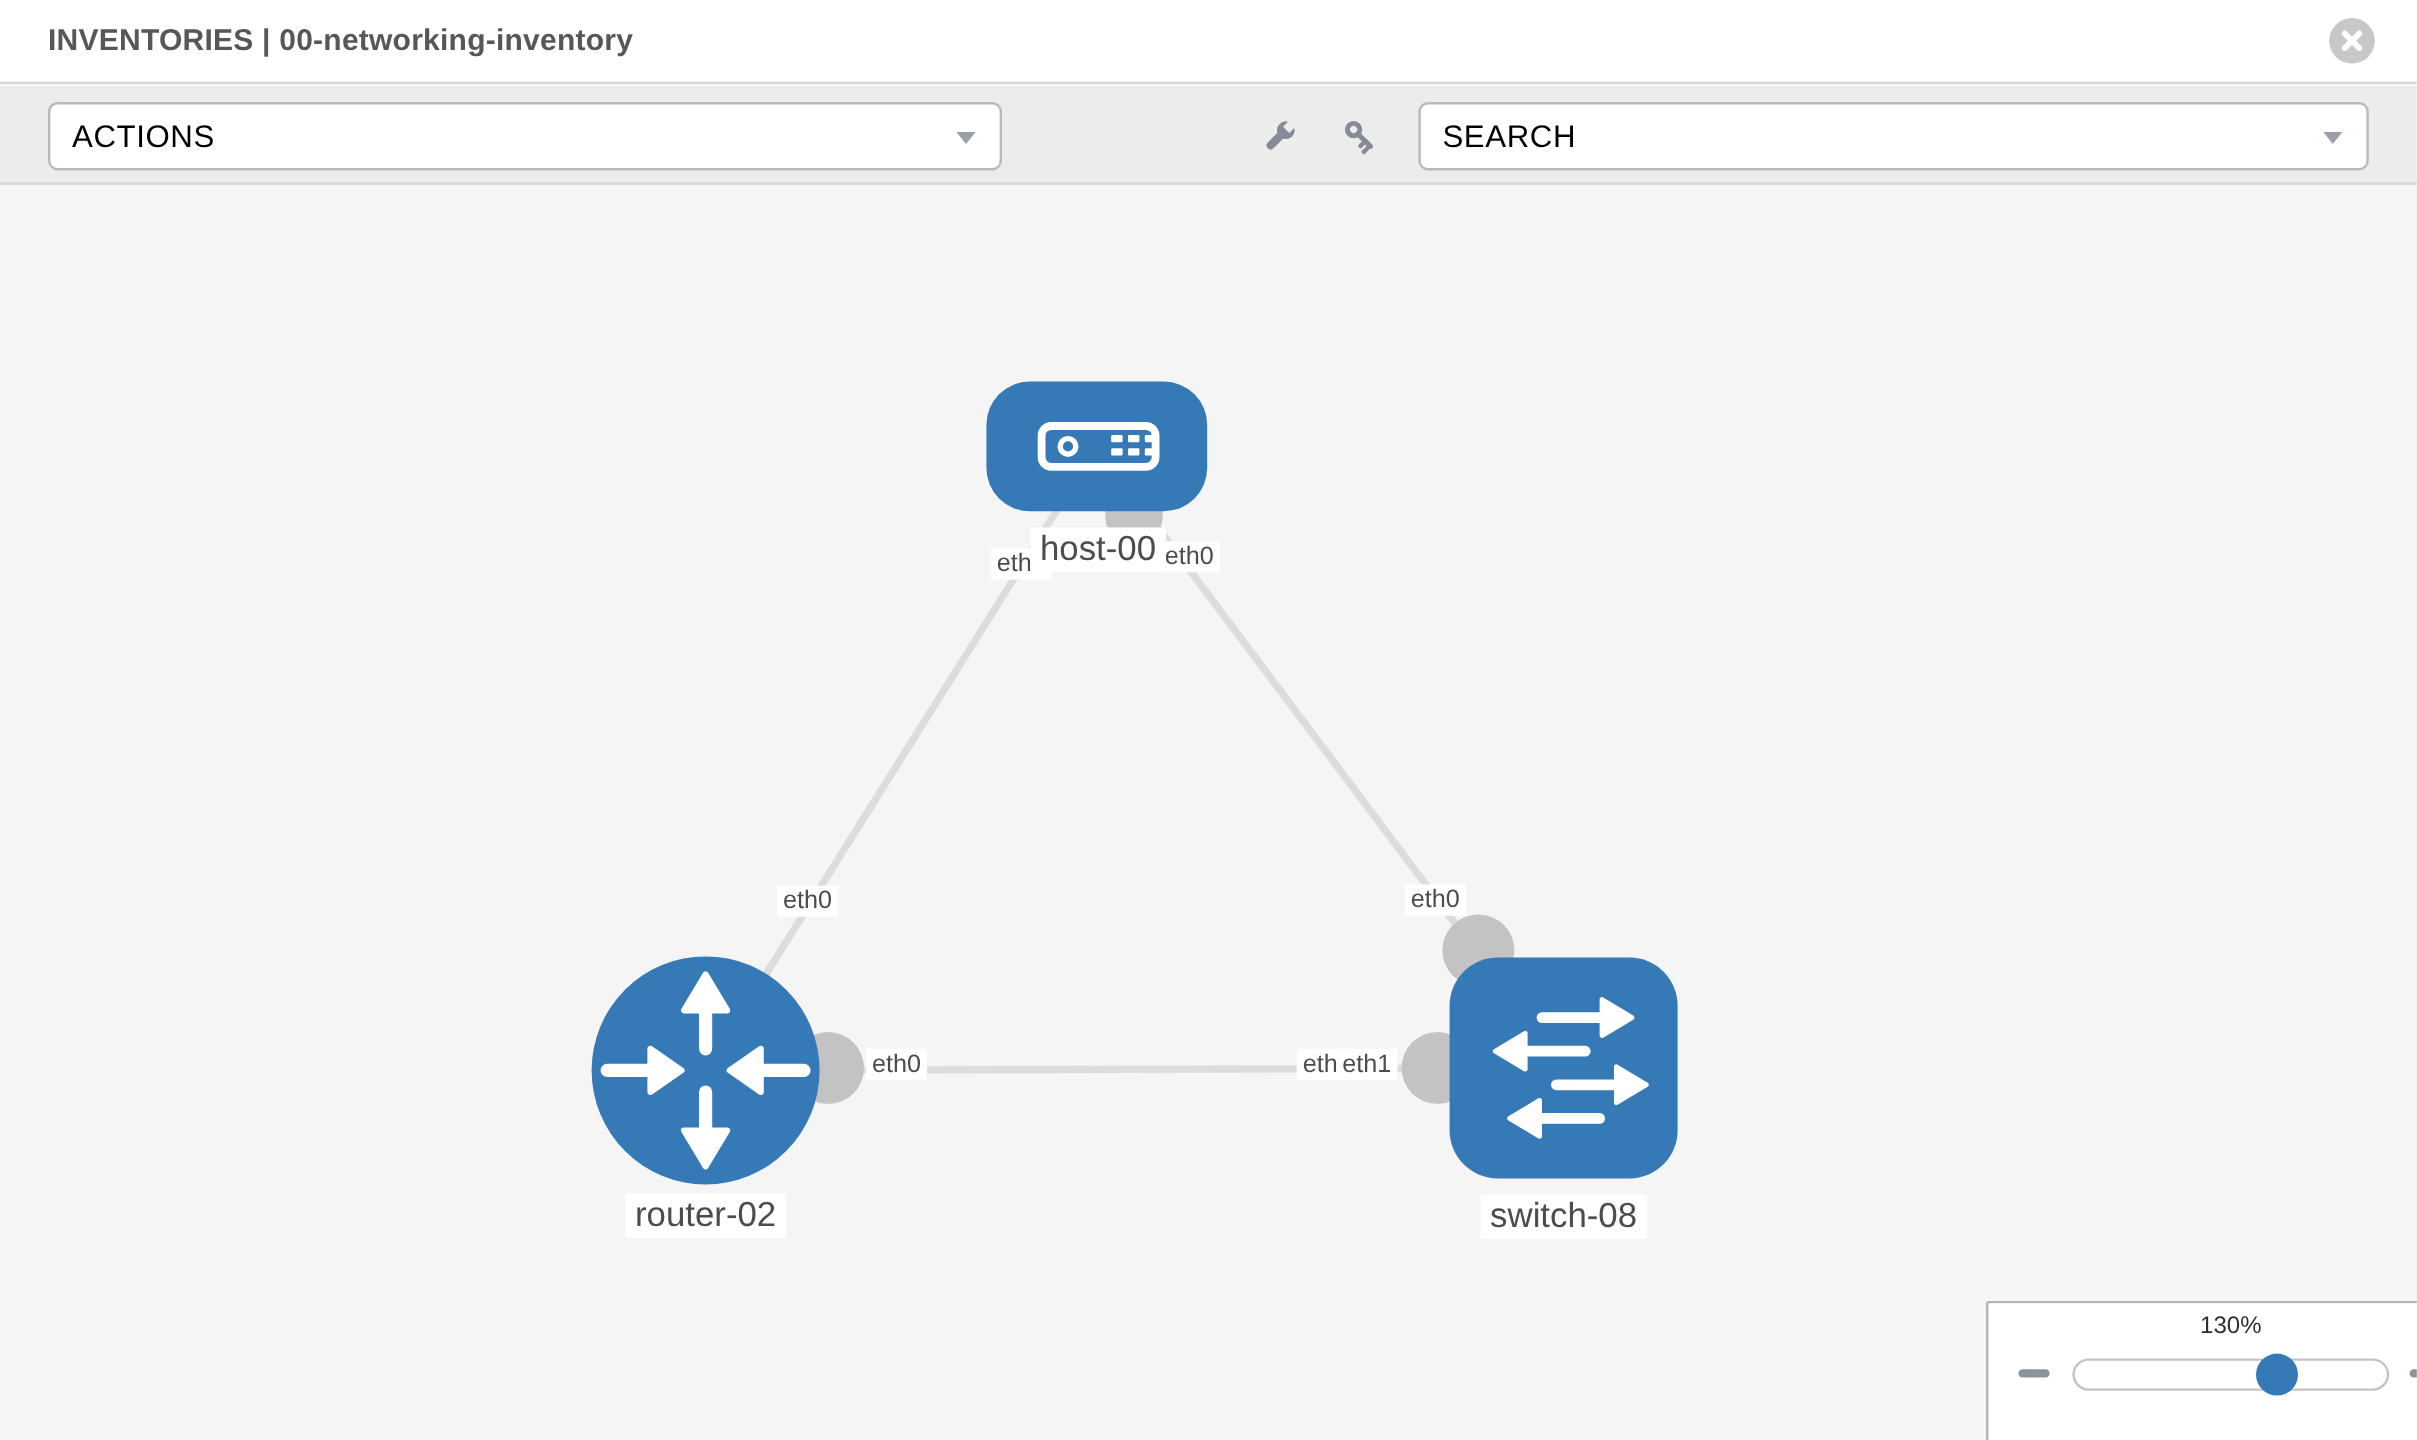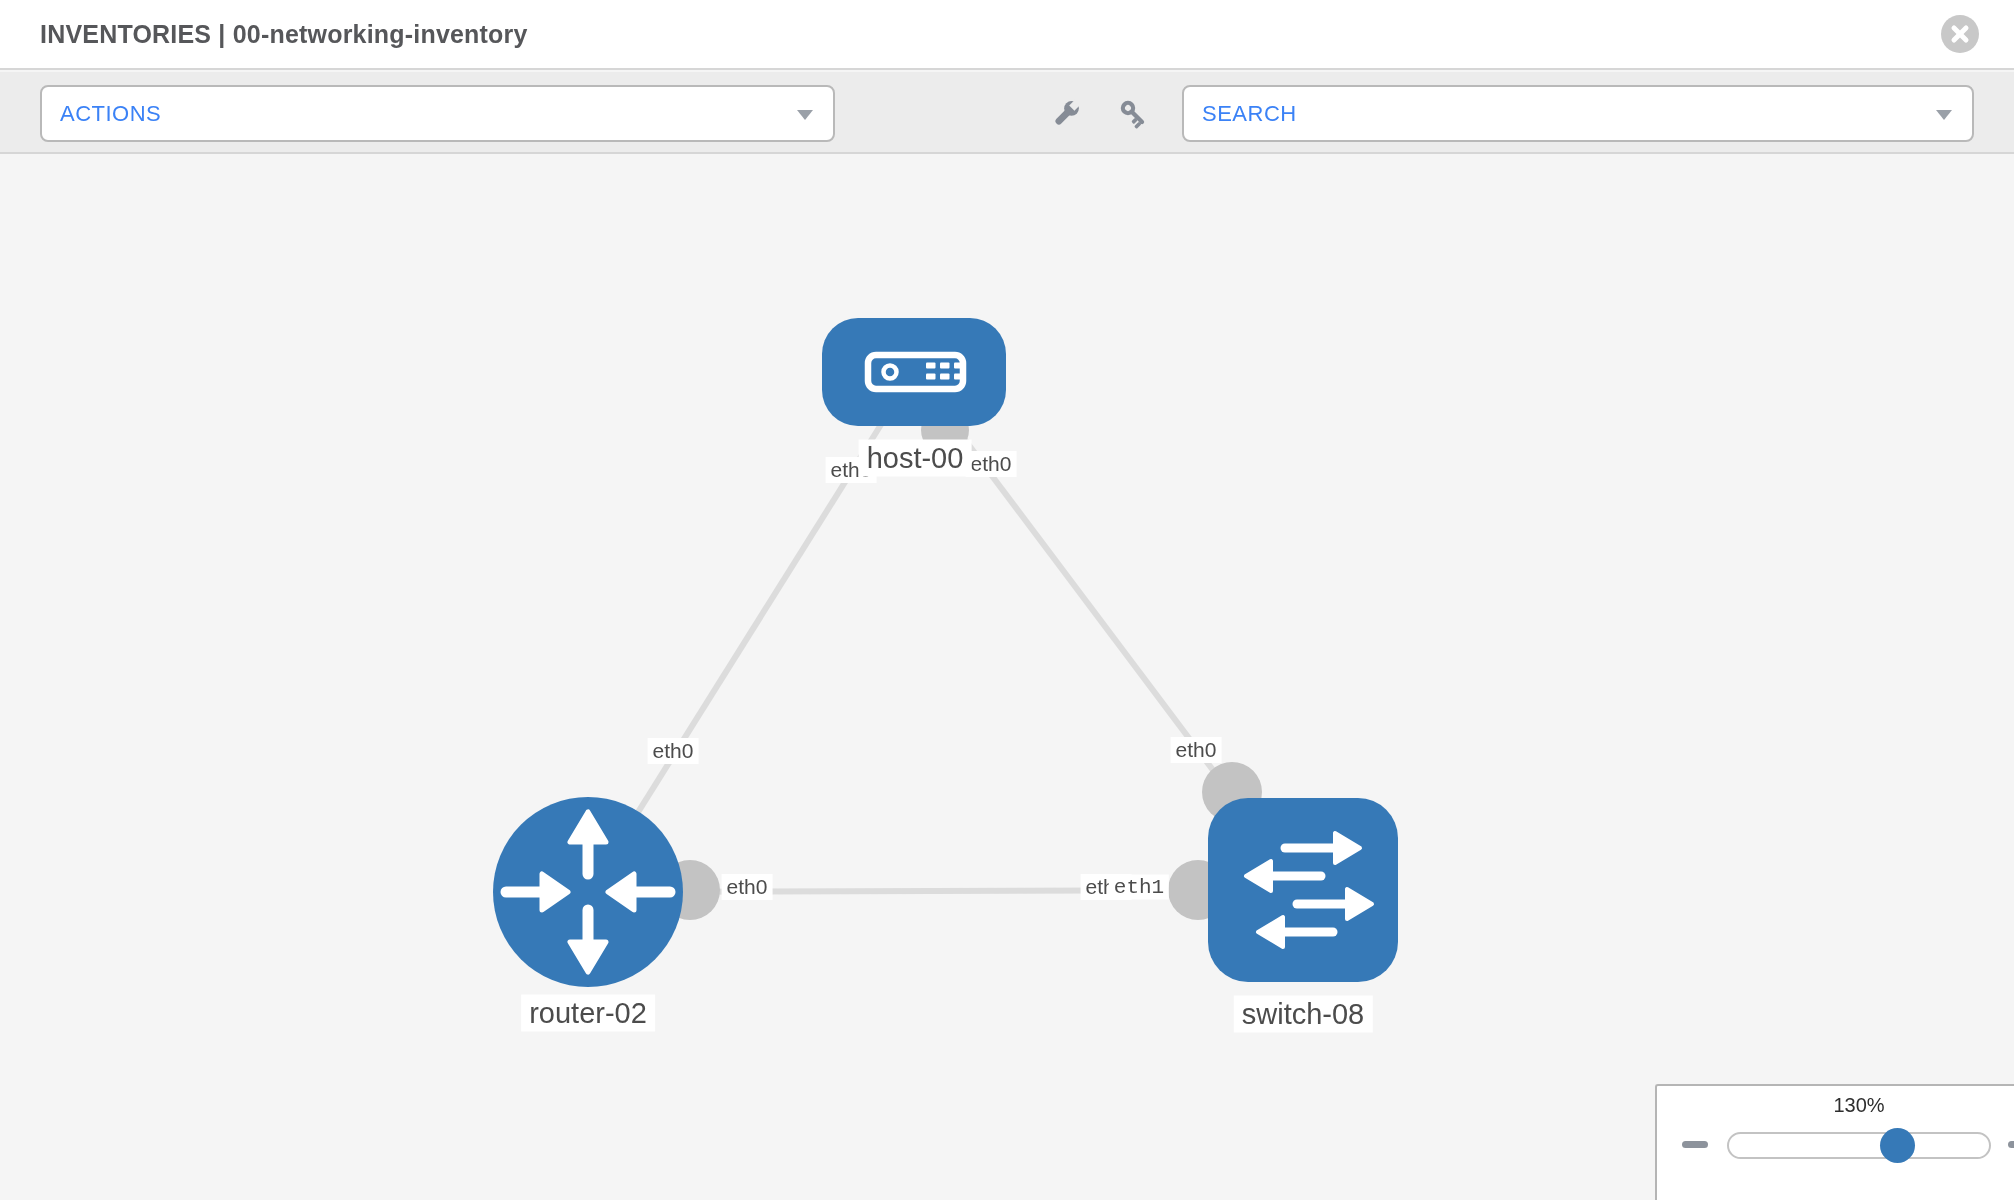--- a/index.html
+++ b/index.html
@@ -14,21 +14,21 @@
   .close-btn { position:absolute; left:1941px; top:15px; width:38px; height:38px;
                border-radius:50%; background:#c8c8c8; border:none; cursor:pointer; }
   .close-btn svg { position:absolute; left:9px; top:9px; }
 
   
   .toolbar { position:absolute; left:0; top:72px; width:2014px; height:82px;
              background:#ececec; border-bottom:2px solid #d6d6d6; }
   .dropdown { position:absolute; top:13px; height:57px; background:#ffffff;
               border:2px solid #b9b9b9; border-radius:8px; cursor:pointer; }
   .dropdown .dd-label { position:absolute; left:18px; top:50%; transform:translateY(-50%);
-                        font-size:22px; color:#3b82f6; letter-spacing:0.5px; }
+                        font-size:26px; color:#000000; letter-spacing:0.5px; }
   .caret { position:absolute; right:20px; top:50%; margin-top:-4px; width:0; height:0;
            border-left:8px solid transparent; border-right:8px solid transparent;
            border-top:10px solid #9aa0a8; }
   .dd-actions { left:40px; width:795px; }
   .dd-search  { left:1182px; width:792px;padding-left:31px; }
   .tool-icon { position:absolute; top:25px; width:34px; height:34px; cursor:pointer;
                background:transparent; border:none; }
   .tool-wrench { left:1049px; }
   .tool-key    { left:1117px; }
 
@@ -171,21 +171,21 @@
         </g>
       </g>
     </svg>
 
     <span class="if-label" style="left:851px; top:314px;">eth0</span>
     <span class="if-label" style="left:991px; top:308px;">eth0</span>
     <span class="if-label" style="left:673px; top:595px;">eth0</span>
     <span class="if-label" style="left:1196px; top:594px;">eth0</span>
     <span class="if-label" style="left:747px; top:731px;">eth0</span>
     <span class="if-label" style="left:1106px; top:731px; z-index:4;">eth0</span>
-    <span class="if-label" style="left:1139px; top:731px;font-family:Liberation Mono, monospace;">eth1</span>
+    <span class="if-label" style="left:1139px; top:731px;">eth1</span>
 
     <span class="node-label" style="left:915px; top:302px;">host-00</span>
     <span class="node-label" style="left:588px; top:857px;">router-02</span>
     <span class="node-label" style="left:1303px; top:858px;">switch-08</span>
 
     <div class="zoom-panel">
       <span class="zoom-percent">130%</span>
       <button class="zoom-minus"></button>
       <div class="zoom-track"></div>
       <div class="zoom-thumb"></div>

